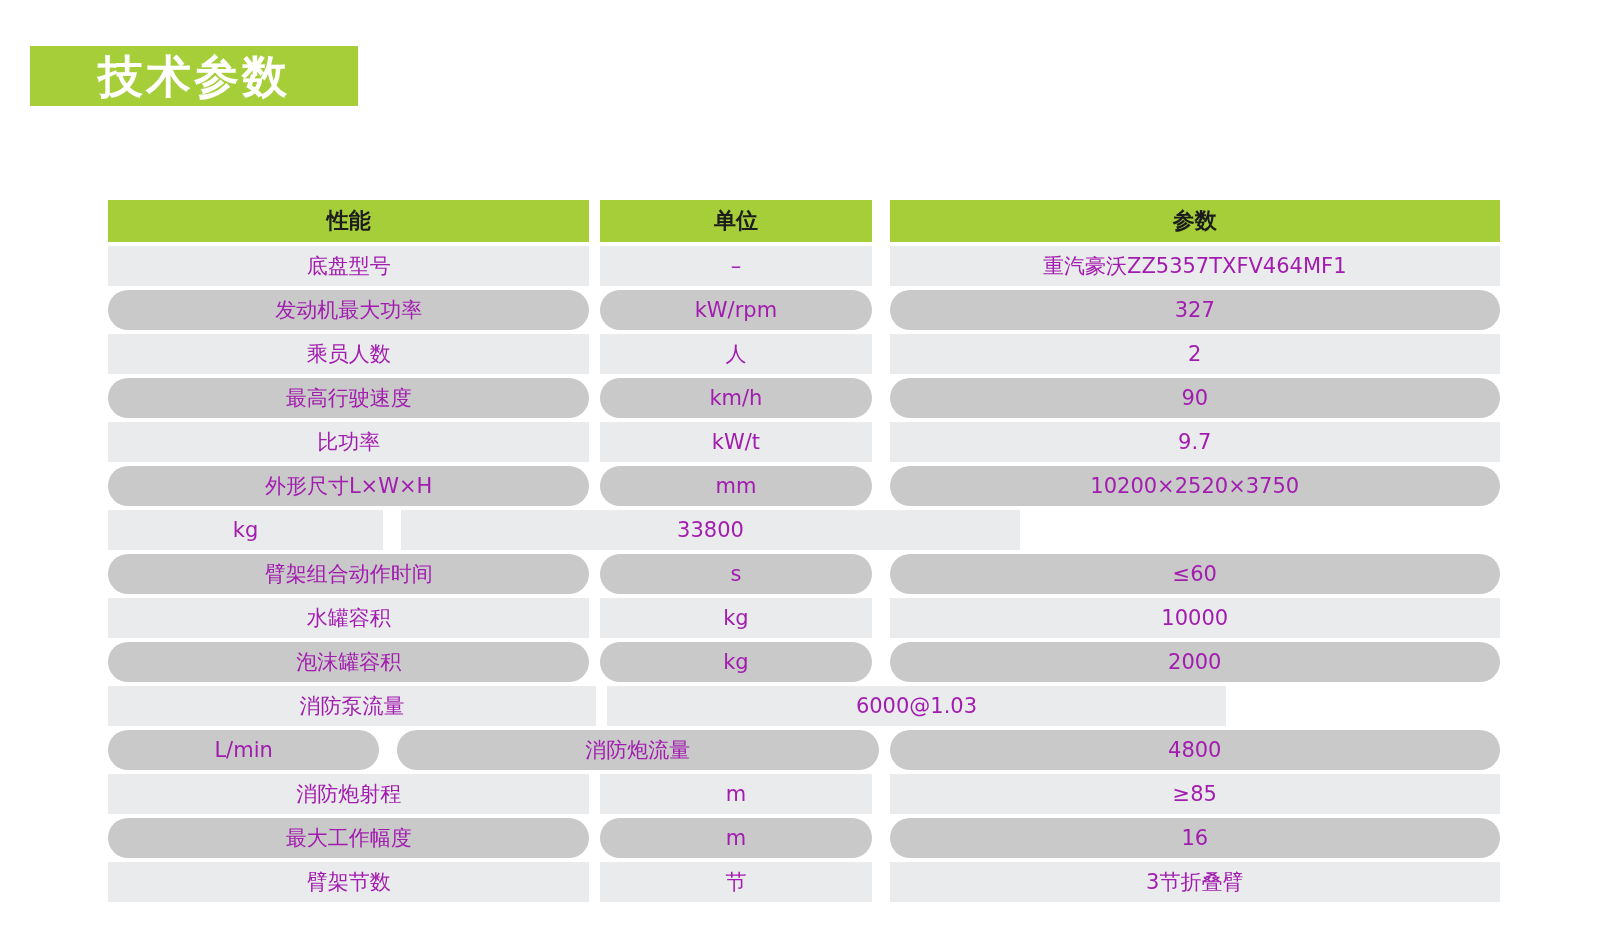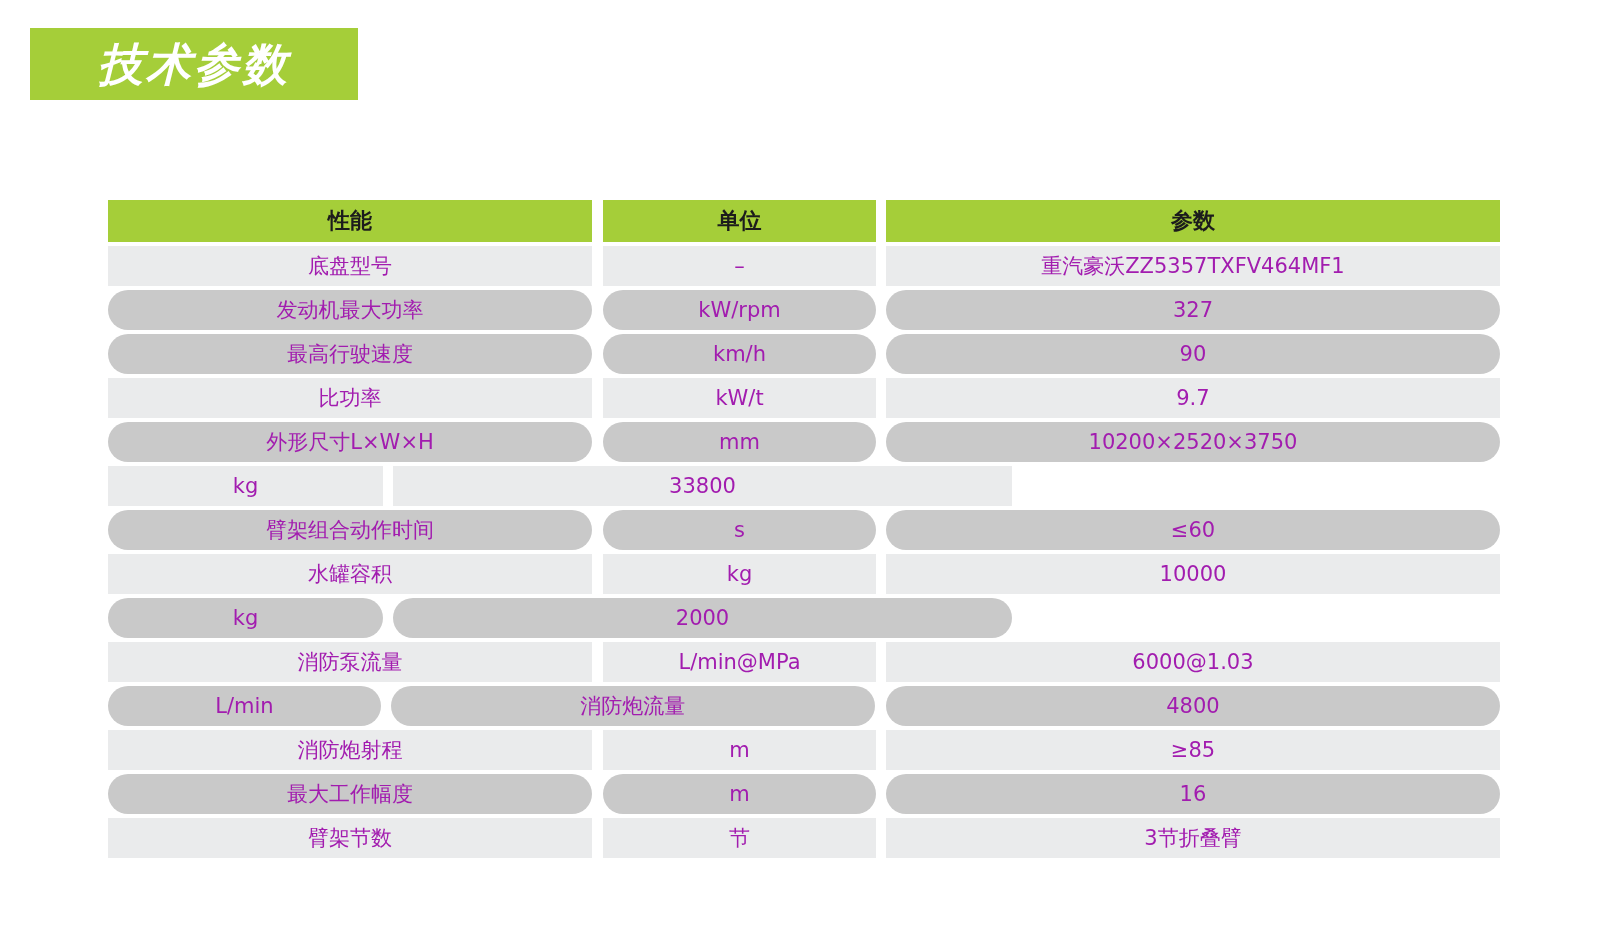--- a/index.html
+++ b/index.html
@@ -12,28 +12,27 @@
     background: #ffffff;
     font-family: "Liberation Sans", "DejaVu Sans", sans-serif;
     overflow: hidden;
     position: relative;
   }
 
   
   .title-banner {
     position: absolute;
     left: 30px;
-    top: 28px;
+    top: 46px;
     width: 328px;
-    height: 72px;
+    height: 60px;
     background: #a5ce39;
     display: flex;
     align-items: center;
     justify-content: center;
-    font-style: italic;
   }
   .title-text {
     color: #ffffff;
     font-size: 45px;
     font-weight: bold;
     letter-spacing: 3px;
     line-height: 1;
     font-family: "DejaVu Sans", "Liberation Sans", sans-serif;
   }
 
@@ -62,21 +61,21 @@
     font-size: 21px;
     color: #a21caf;
     font-family: "DejaVu Sans", "Liberation Sans", sans-serif;
   }
   .col-perf {
     width: 488px;
     margin-right: 11px;
   }
   .col-unit {
     width: 275px;
-    margin-right: 10px;
+    margin-right: 18px;
   }
   .col-param {
     width: 619px;
   }
 
   .header-row .cell {
     background: #a5ce39;
     color: #1c1c1c;
     font-weight: bold;
     font-size: 22px;
@@ -104,20 +103,25 @@
       <div class="spec-row light">
         <div class="cell col-perf">底盘型号</div>
         <div class="cell col-unit">–</div>
         <div class="cell col-param">重汽豪沃ZZ5357TXFV464MF1</div>
       </div>
       <div class="spec-row dark">
         <div class="cell col-perf">发动机最大功率</div>
         <div class="cell col-unit">kW/rpm</div>
         <div class="cell col-param">327</div>
       </div>
+      <div class="spec-row light">
+        <div class="cell col-perf">乘员人数</div>
+        <div class="cell col-unit">人</div>
+        <div class="cell col-param">2</div>
+      </div>
       <div class="spec-row dark">
         <div class="cell col-perf">最高行驶速度</div>
         <div class="cell col-unit">km/h</div>
         <div class="cell col-param">90</div>
       </div>
       <div class="spec-row light">
         <div class="cell col-perf">比功率</div>
         <div class="cell col-unit">kW/t</div>
         <div class="cell col-param">9.7</div>
       </div>
@@ -134,26 +138,26 @@
         <div class="cell col-perf">臂架组合动作时间</div>
         <div class="cell col-unit">s</div>
         <div class="cell col-param">≤60</div>
       </div>
       <div class="spec-row light">
         <div class="cell col-perf">水罐容积</div>
         <div class="cell col-unit">kg</div>
         <div class="cell col-param">10000</div>
       </div>
       <div class="spec-row dark">
+        <div class="cell col-perf">泡沫罐容积</div>
         <div class="cell col-unit">kg</div>
         <div class="cell col-param">2000</div>
       </div>
       <div class="spec-row light">
         <div class="cell col-perf">消防泵流量</div>
-        <div class="cell col-unit">L/min@MPa</div>
         <div class="cell col-param">6000@1.03</div>
       </div>
       <div class="spec-row dark">
         <div class="cell col-unit">L/min</div>
         <div class="cell col-perf">消防炮流量</div>
         <div class="cell col-param">4800</div>
       </div>
       <div class="spec-row light">
         <div class="cell col-perf">消防炮射程</div>
         <div class="cell col-unit">m</div>

